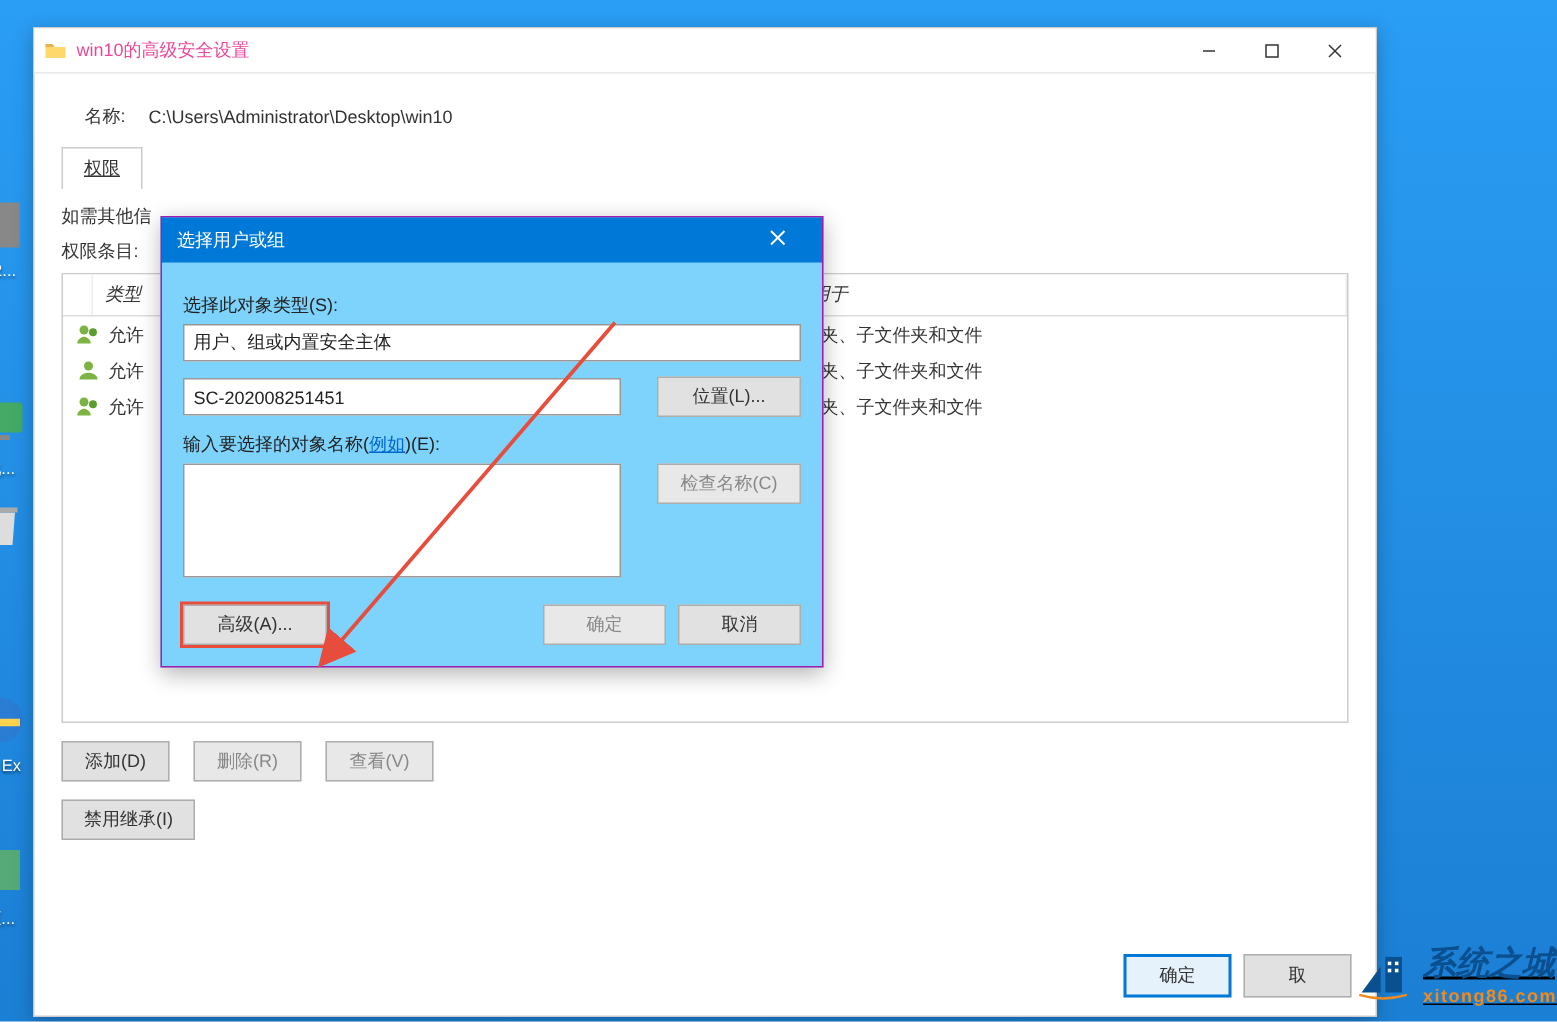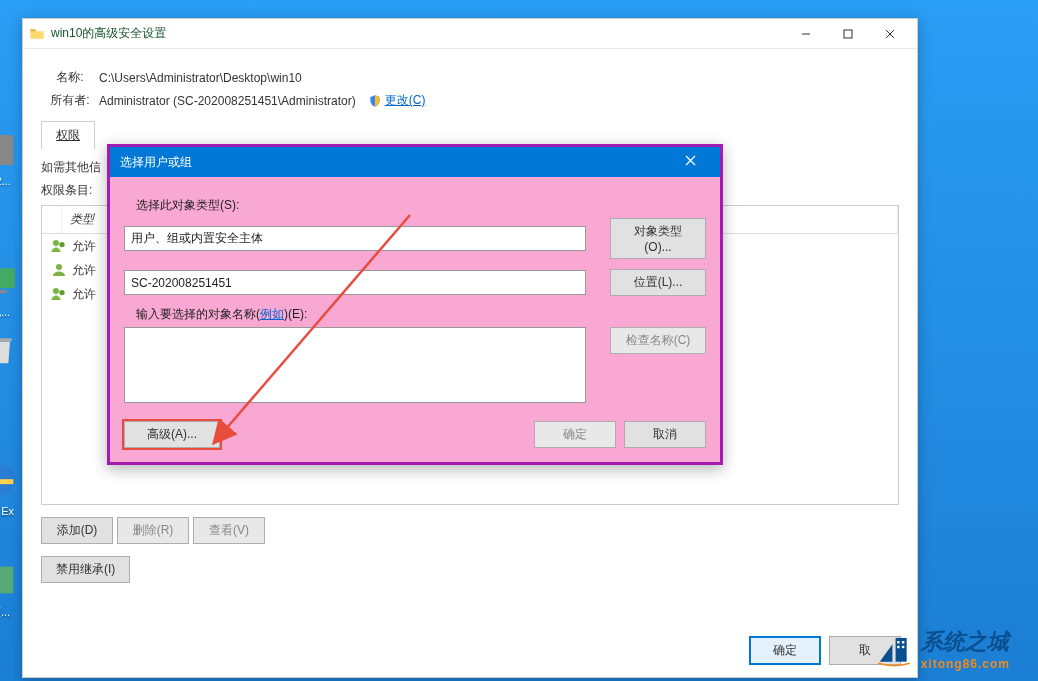--- a/index.html
+++ b/index.html
@@ -7,70 +7,70 @@
 
 
 .desktop-icon { position: absolute; width: 60px; text-align: center; color: #fff; text-shadow: 0 1px 2px rgba(0,0,0,0.6); }
 .desktop-icon .ic { width: 40px; height: 40px; margin: 0 auto 2px; }
 .desktop-icon .lbl { font-size: 11px; }
 
 
 .win-main { position: absolute; left: 22px; top: 18px; width: 896px; height: 660px; background: #fff; border: 1px solid #ccc; box-shadow: 0 3px 12px rgba(0,0,0,0.25); }
 .titlebar { height: 30px; display: flex; align-items: center; padding: 0 6px; background: #fff; border-bottom: 1px solid #e8e8e8; }
 .titlebar .folder-ico { width: 16px; height: 16px; margin-right: 6px; }
-.titlebar .title { flex: 1; color: #14532d; }
+.titlebar .title { flex: 1; color: #ec4899; }
 .titlebar .wbtn { width: 42px; height: 28px; display: flex; align-items: center; justify-content: center; color: #666; }
 
 .win-body { padding: 14px 18px; color: #333; }
 .row { display: flex; align-items: center; margin: 6px 0; }
 .row .label { width: 58px; text-align: center; }
 .row .val { }
 .link { color: #0066cc; text-decoration: underline; cursor: pointer; }
 .shield { width: 14px; height: 14px; display: inline-block; vertical-align: middle; margin-right: 3px; }
 
 .tabs { display: flex; margin-top: 12px; }
 .tab { padding: 5px 14px; border: 1px solid #ccc; border-bottom: none; background: #fff; position: relative; text-decoration: underline; }
 
 .list-area { border: 1px solid #ccc; margin-top: 6px; height: 300px; padding: 0; }
 .list-header { display: flex; border-bottom: 1px solid #ddd; background: #fff; }
 .list-header .col { padding: 5px 8px; border-right: 1px solid #eee; font-style: italic; }
 .list-row { display: flex; align-items: center; padding: 3px 8px; }
 .list-row .ico { width: 18px; height: 18px; margin-right: 4px; }
 .col-type { width: 50px; }
 .col-apply { flex: 1; }
 
-.btn-row { display: flex; gap: 4px; margin-top: 12px; }
+.btn-row { display: flex; gap: 16px; margin-top: 12px; }
 .btn { padding: 4px 14px; border: 1px solid #adadad; background: #e1e1e1; color: #333; cursor: pointer; min-width: 72px; text-align: center; }
 .btn:disabled, .btn.disabled { color: #888; background: #e8e8e8; }
 .chk-row { margin-top: 14px; display: flex; align-items: center; gap: 5px; }
 .chk-row input { width: 13px; height: 13px; }
 
 .footer-btns { position: absolute; right: 16px; bottom: 12px; display: flex; gap: 8px; }
 .footer-btns .btn.primary { border: 2px solid #0078d7; background: #e5f1fb; }
 
 
-.dlg { position: absolute; left: 107px; top: 144px; width: 616px; background: #f9a8d4; border: 3px solid #a21caf; box-shadow: 0 4px 14px rgba(0,0,0,0.3); }
+.dlg { position: absolute; left: 107px; top: 144px; width: 442px; background: #7dd3fc; border: 1px solid #a21caf; box-shadow: 0 4px 14px rgba(0,0,0,0.3); }
 .dlg-title { height: 30px; background: #0078d7; color: #fff; display: flex; align-items: center; padding: 0 10px; }
 .dlg-title .t { flex: 1; }
 .dlg-title .x { width: 40px; text-align: center; cursor: pointer; }
 .dlg-body { padding: 14px; color: #222; }
-.field-label { margin: 6px 12px 4px; }
+.field-label { margin: 6px 0 4px; }
 .field-row { display: flex; gap: 24px; align-items: center; margin-bottom: 10px; }
 .field-row .fld { flex: 1; border: 1px solid #999; padding: 4px 6px; background: #fff; height: 25px; display: flex; align-items: center; }
 .field-row textarea.fld { height: 76px; resize: none; font: inherit; }
 .sidebtn { width: 96px; }
 .dlg-foot { display: flex; gap: 8px; margin-top: 18px; }
 .dlg-foot .spacer { flex: 1; }
 .adv-hl { outline: 2px solid #e74c3c; outline-offset: 0; }
 
 
 .arrow-svg { position: absolute; pointer-events: none; }
 
 
-.watermark { position: absolute; right: 28px; bottom: 10px; display: flex; align-items: center; gap: 8px; }
+.watermark { position: absolute; right: 0; bottom: 10px; display: flex; align-items: center; gap: 8px; text-decoration: underline; }
 .watermark .logo { width: 38px; height: 38px; }
 .watermark .txt1 { font-size: 22px; font-weight: 700; color: #0a4f8f; font-style: italic; }
 .watermark .txt2 { font-size: 12px; color: #f28a1c; letter-spacing: 1px; font-weight: 600; }
 
 </style>
 </head>
 <body>
 
 <div class="desktop-icon" style="left:-30px; top:130px">
   <svg class="ic" viewBox="0 0 24 24">
@@ -129,30 +129,20 @@
           <line x1="9" y1="1" x2="1" y2="9" stroke="#333"></line>
         </svg>
       </div>
   </div>
 
   <div class="win-body">
     <div class="row">
       <span class="label">名称:</span>
       <span class="val">C:\Users\Administrator\Desktop\win10</span>
     </div>
-    <div class="row">
-      <span class="label">所有者:</span>
-      <span class="val">Administrator (SC-202008251451\Administrator)</span>
-      <span style="width:12px"></span>
-      <svg class="shield" viewBox="0 0 24 24">
-          <path d="M12 2l8 3v6c0 5-3 9-8 11-5-2-8-6-8-11V5z" fill="#3b82f6"></path>
-          <path d="M12 2v20c5-2 8-6 8-11V5z" fill="#fbbf24"></path>
-        </svg>
-      <span class="link">更改(C)</span>
-    </div>
 
     <div class="tabs">
       <div class="tab">权限</div>
     </div>
 
     <div style="margin-top:10px">如需其他信</div>
     <div style="margin-top:6px">权限条目:</div>
 
     <div class="list-area">
       <div class="list-header">
@@ -216,21 +206,20 @@
       <svg width="11" height="11">
           <line x1="1" y1="1" x2="10" y2="10" stroke="#fff" stroke-width="1.3"></line>
           <line x1="10" y1="1" x2="1" y2="10" stroke="#fff" stroke-width="1.3"></line>
         </svg>
     </div>
   </div>
   <div class="dlg-body">
     <div class="field-label">选择此对象类型(S):</div>
     <div class="field-row">
       <div class="fld">用户、组或内置安全主体</div>
-      <button class="btn sidebtn">对象类型(O)...</button>
     </div>
 
     <div class="field-row">
       <div class="fld">SC-202008251451</div>
       <button class="btn sidebtn">位置(L)...</button>
     </div>
 
     <div class="field-label">
       <span>输入要选择的对象名称(</span><span class="link">例如</span><span>)(E):</span>
     </div>

